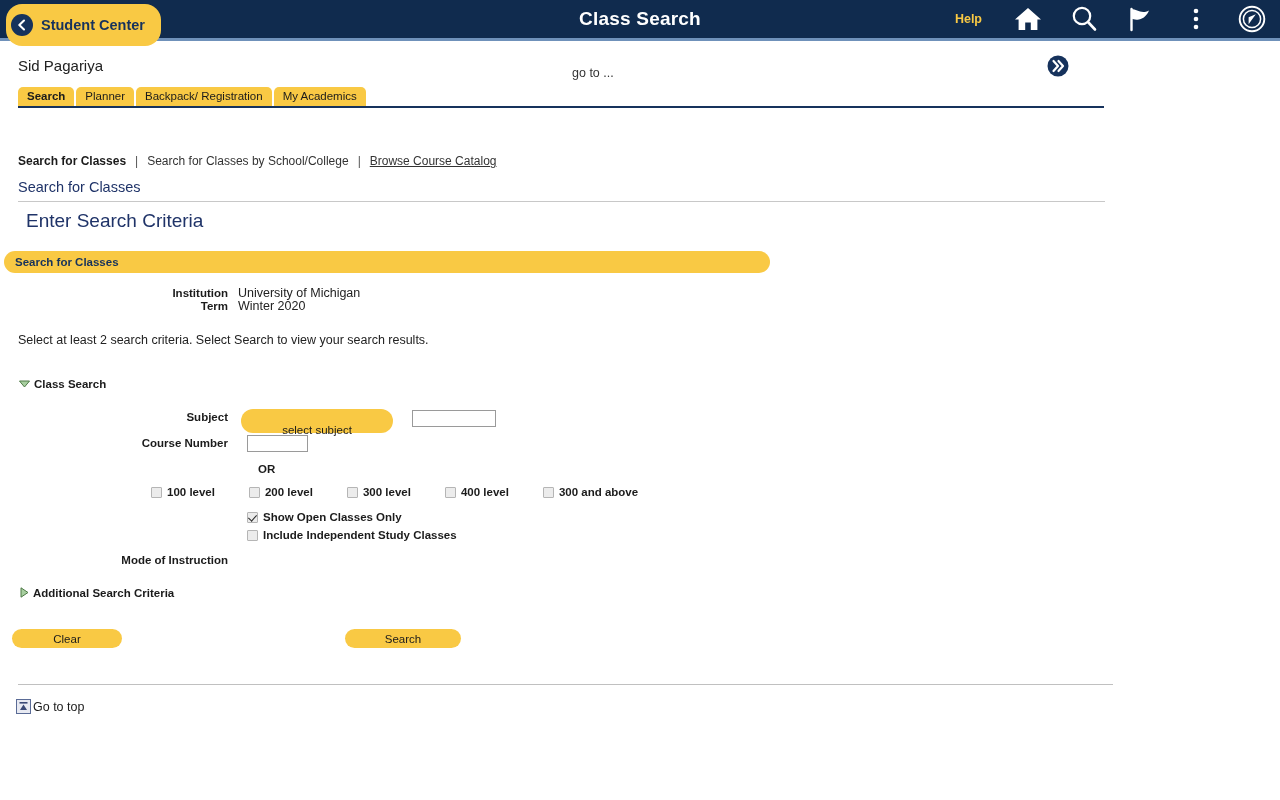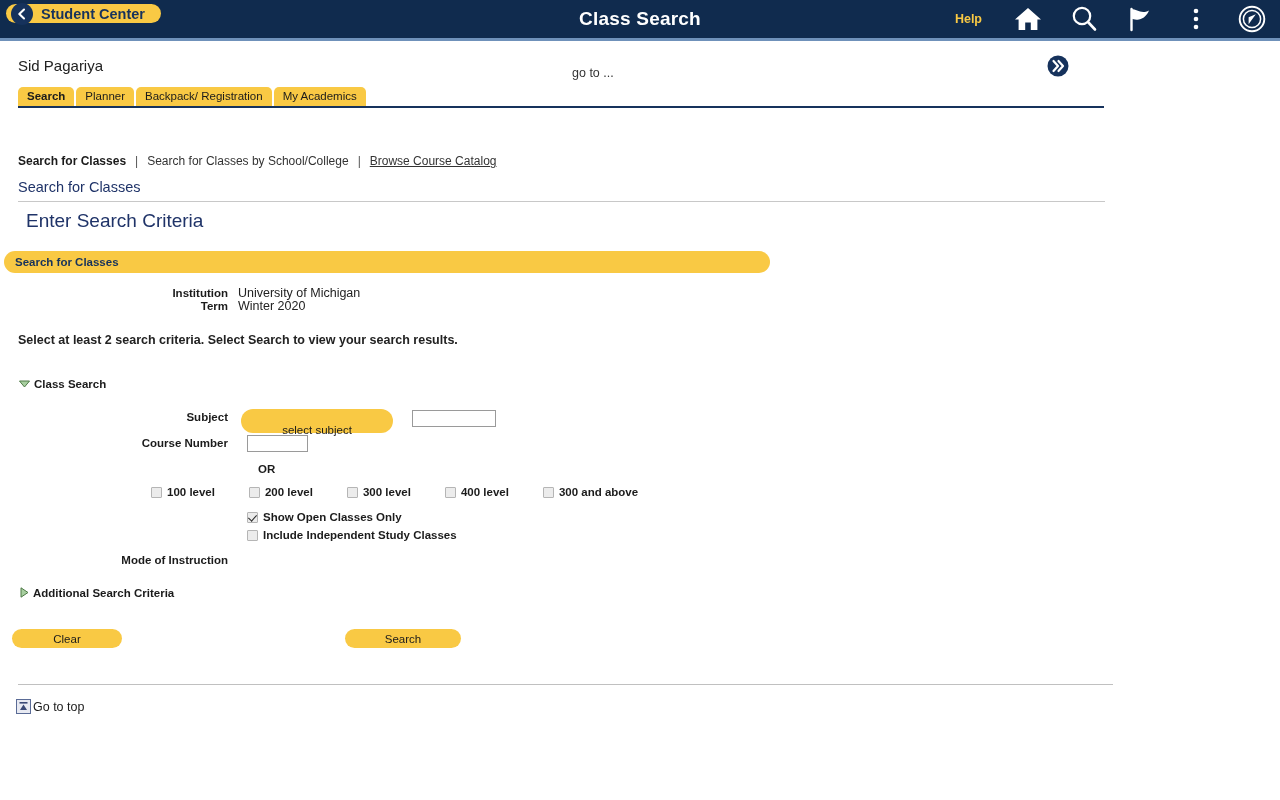--- a/index.html
+++ b/index.html
@@ -27,21 +27,21 @@
   }
   .appbar-underline {
     height: 3px;
     background: #6F91BA;
     width: 100%;
   }
   .back-pill {
     position: absolute;
     left: 6px;
     top: 4px;
-    height: 19px;
+    height: 42px;
     background: #F9C944;
     border-radius: 16px;
     display: flex;
     align-items: center;
     padding: 0 16px 0 5px;
     gap: 8px;
   }
   .back-circle {
     width: 22px;
     height: 22px;
@@ -223,21 +223,20 @@
     margin-left: 10px;
     color: #222222;
     font-size: 12.5px;
   }
   .hint {
     position: absolute;
     left: 18px;
     top: 292px;
     font-size: 12.5px;
     color: #222222;
-    font-weight: bold;
   }
 
   
   .group-head {
     position: absolute;
     display: flex;
     align-items: center;
     gap: 3px;
     font-size: 11.5px;
     font-weight: bold;

